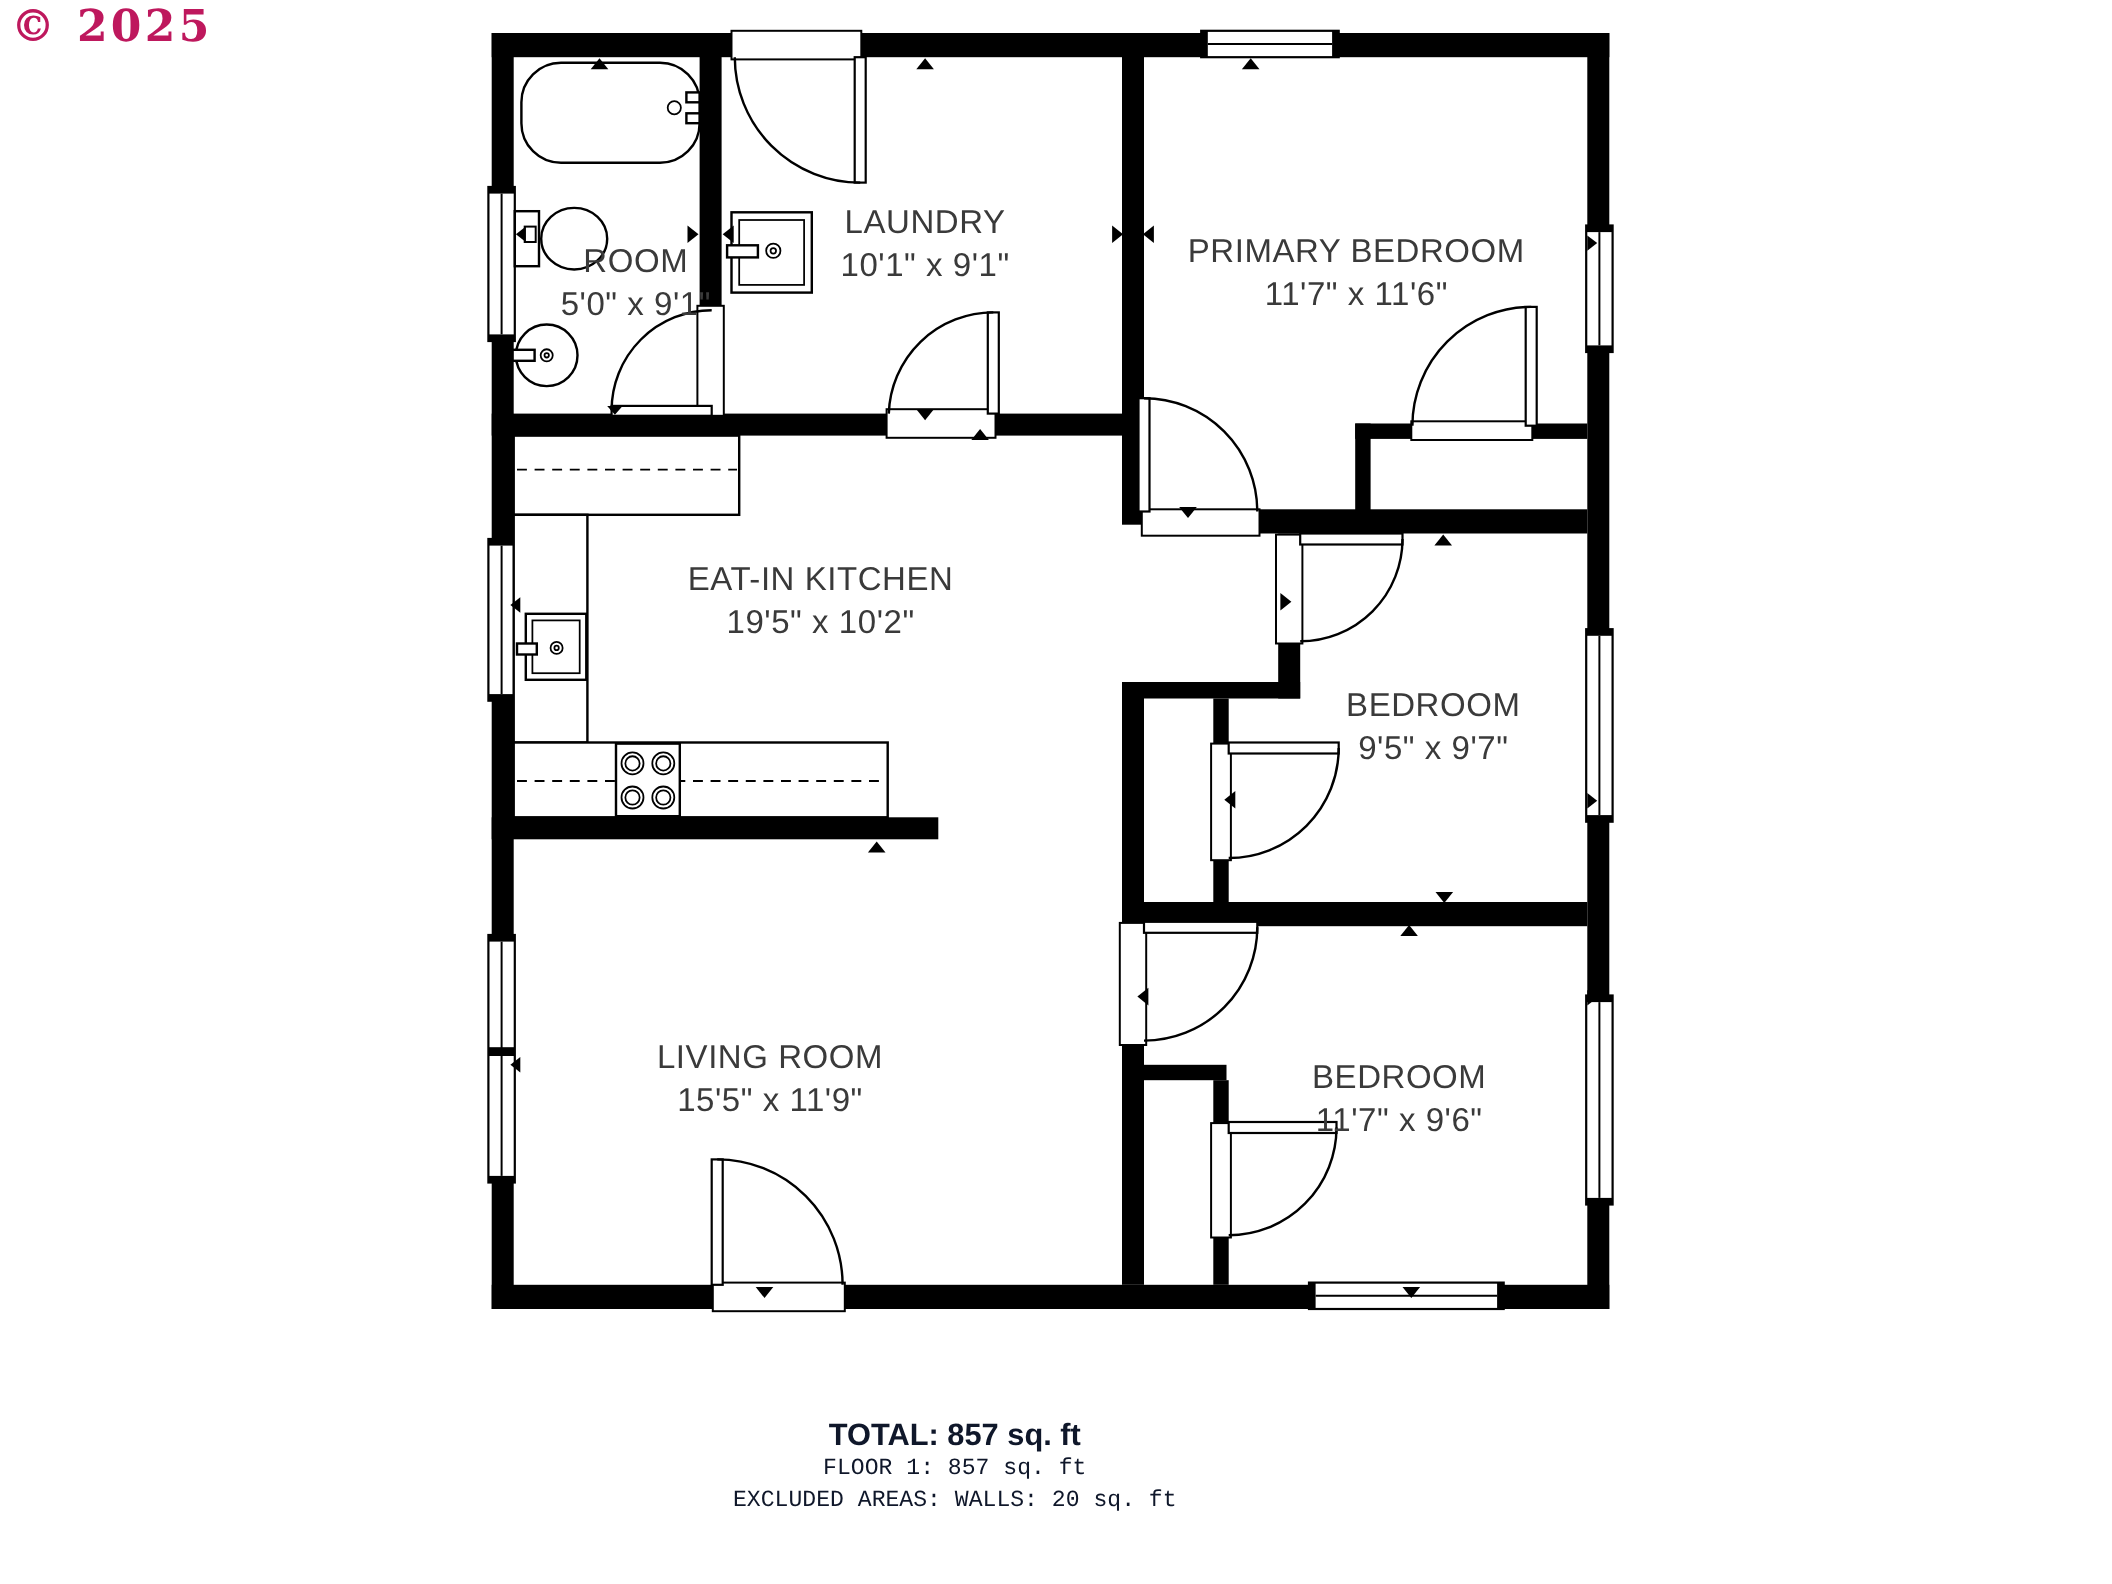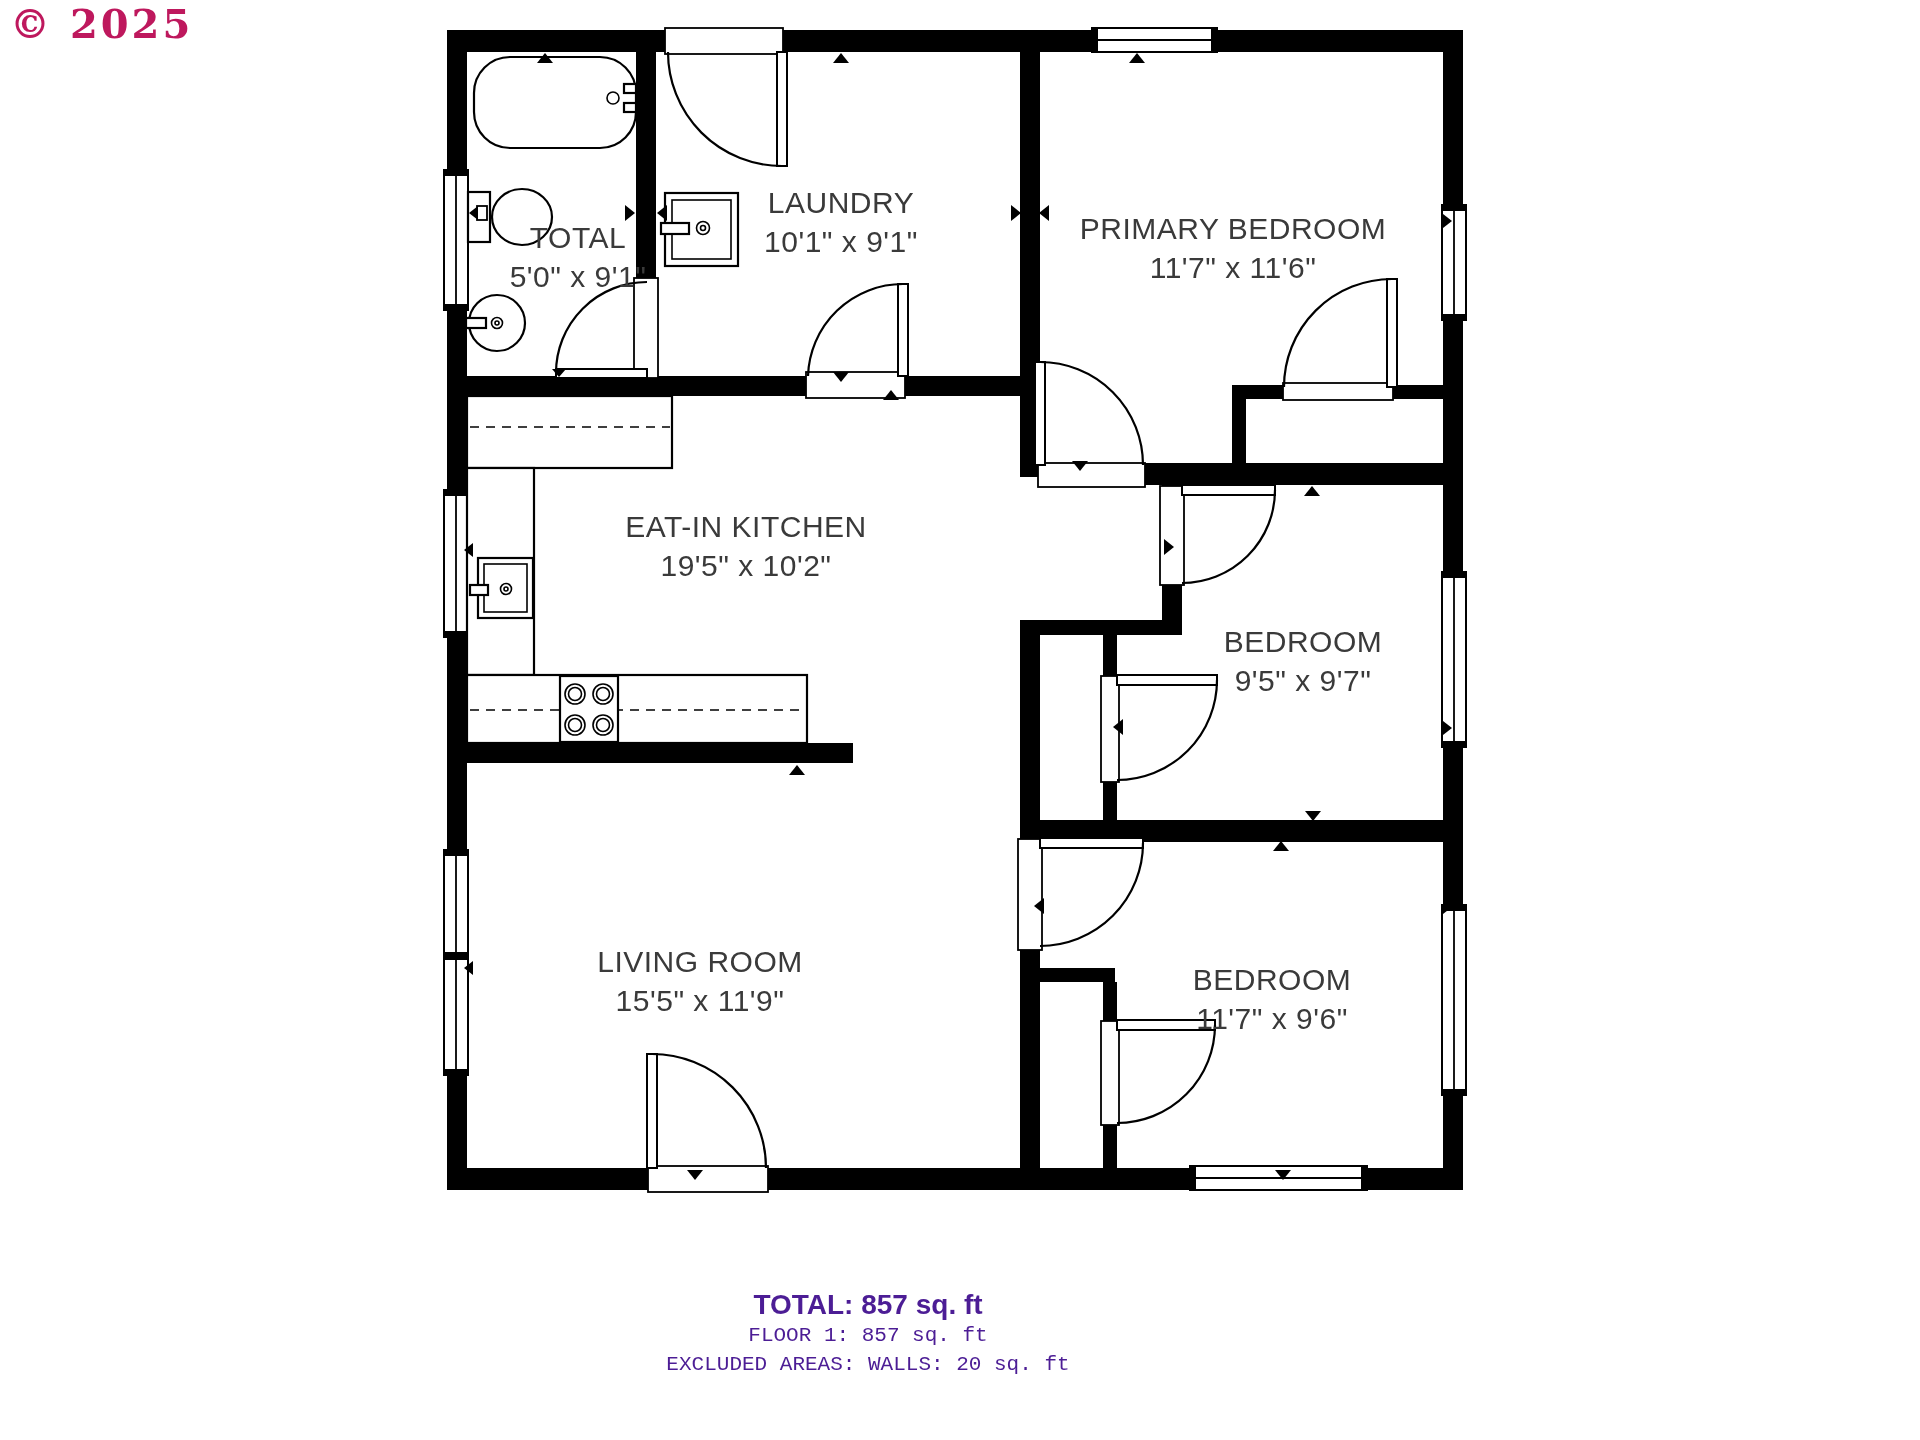--- a/index.html
+++ b/index.html
@@ -15,21 +15,21 @@
   .cap{fill:#000;}
   .fix{fill:#fff;stroke:#000;stroke-width:2.2;}
   .thin{fill:none;stroke:#000;stroke-width:1.6;}
   .leaf{fill:#fff;stroke:#000;stroke-width:2;}
   .arc{fill:none;stroke:#000;stroke-width:2.2;}
   .dash{fill:none;stroke:#000;stroke-width:1.6;stroke-dasharray:9 7;}
   .arrow{fill:#000;}
   .room-label{position:absolute;transform:translate(-50%,-50%);text-align:center;
         color:#3a3a3a;font-size:30px;line-height:39px;letter-spacing:.5px;white-space:nowrap;}
   .summary{position:absolute;left:868px;top:1289px;transform:translateX(-50%);
-        text-align:center;color:#4c1d95;white-space:nowrap;}
+        text-align:center;color:#0f172a;white-space:nowrap;}
   .summary .total{font-size:28px;font-weight:bold;line-height:32px;}
   .summary .line{font-size:21px;line-height:29px;font-family:Liberation Mono, monospace;}
   .summary .disclaimer{font-size:16px;font-weight:600;margin-top:16px;letter-spacing:.2px;}
 </style>
 </head>
 <body>
 
 <div class="page">
 
   <div class="watermark">© 2025</div>
@@ -207,21 +207,21 @@
       <path class="arrow" d="M1034,906 L1044,898 L1044,914 Z"></path>
       <path class="arrow" d="M464,550 L473,543 L473,557 Z"></path>
       <path class="arrow" d="M464,968 L473,961 L473,975 Z"></path>
       <path class="arrow" d="M695,1180 L687,1170 L703,1170 Z"></path>
       <path class="arrow" d="M1283,1180 L1275,1170 L1291,1170 Z"></path>
       <path class="arrow" d="M1452,907 L1443,900 L1443,914 Z"></path>
     </g>
   </svg>
 
   <div class="room-label" style="left:578px;top:257px">
-    <div>TOTAL</div>
+    <div>ROOM</div>
     <div>5'0" x 9'1"</div>
   </div>
   <div class="room-label" style="left:841px;top:222px">
     <div>LAUNDRY</div>
     <div>10'1" x 9'1"</div>
   </div>
   <div class="room-label" style="left:1233px;top:248px">
     <div>PRIMARY BEDROOM</div>
     <div>11'7" x 11'6"</div>
   </div>

